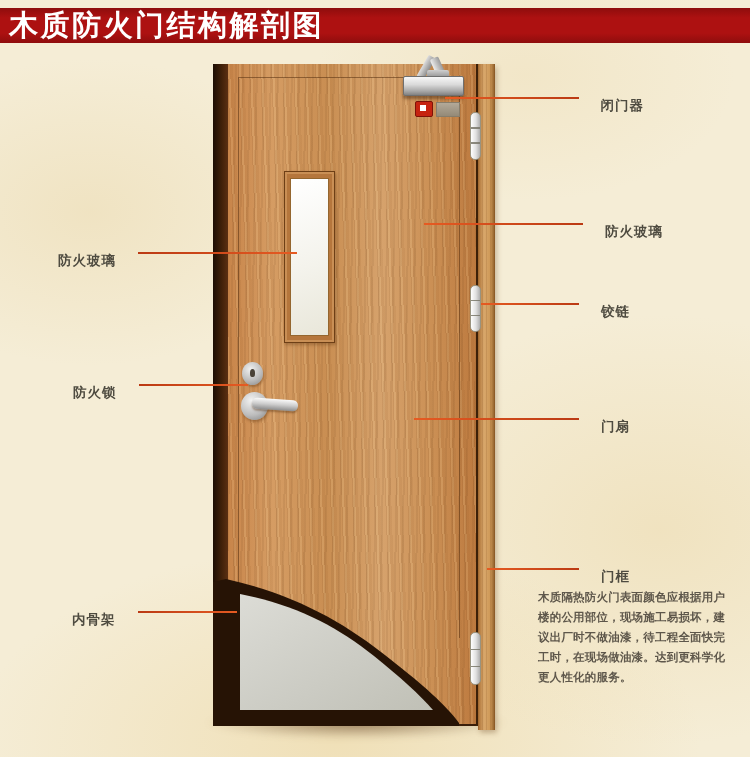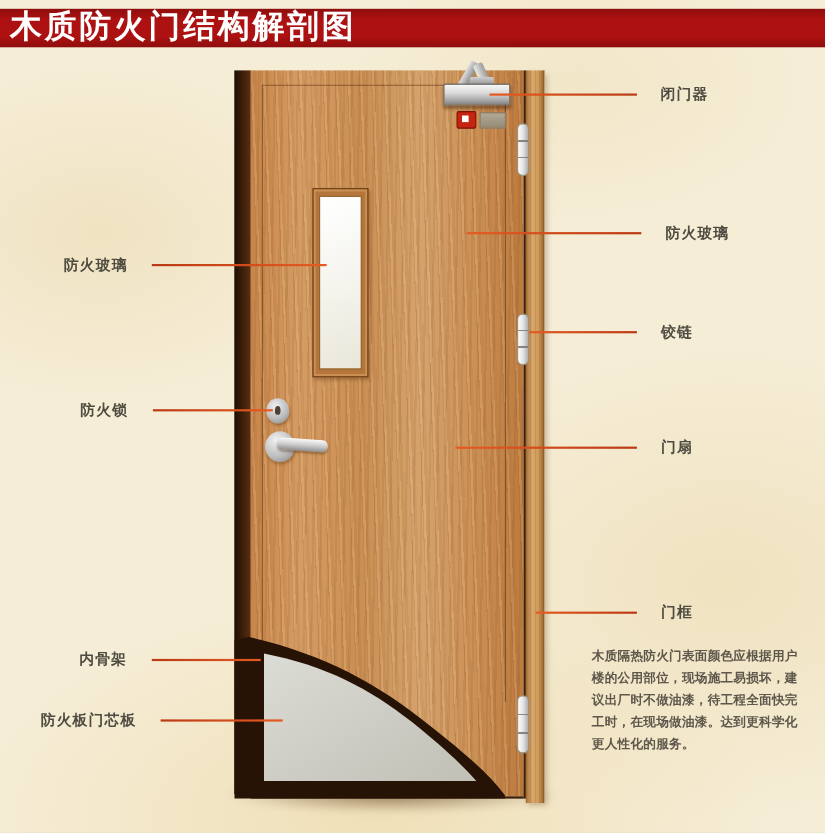--- a/index.html
+++ b/index.html
@@ -113,33 +113,33 @@
     background-image:
       linear-gradient(180deg, rgba(0,0,0,0) 31%, rgba(120,118,105,0.85) 31%, rgba(120,118,105,0.85) 34%, rgba(0,0,0,0) 34%, rgba(0,0,0,0) 64%, rgba(120,118,105,0.85) 64%, rgba(120,118,105,0.85) 67%, rgba(0,0,0,0) 67%),
       linear-gradient(90deg,#ffffff,#e0e0e0 55%,#aeaeae);
   }
   .hinge.h1{top:112px;height:46px;}
   .hinge.h2{top:285px;height:45px;}
   .hinge.h3{top:632px;height:51px;}
   
   .cutaway{position:absolute;left:213px;top:572px;z-index:3;}
   
-  .lbl{position:absolute;display:flex;align-items:center;height:18px;z-index:6;gap:22px;}
+  .lbl{position:absolute;display:flex;height:18px;z-index:6;gap:22px;margin-top:20px;}
   .lbl .t{
     font-size:13.5px;font-weight:700;color:#4e4b40;letter-spacing:1px;white-space:nowrap;
   }
   .lbl .line{height:2px;flex:1;background:linear-gradient(90deg,#bb3a14,#e65b22);}
   .lbl.right .line{background:linear-gradient(90deg,#e65b22,#bb3a14);}
   #lbl-glass{left:58px;width:239px;top:232px;}
   #lbl-lock{left:73px;width:175px;top:364px;}
   #lbl-skeleton{left:72px;width:165px;top:591px;}
   #lbl-core{left:37px;width:220px;top:646px;}
   #lbl-closer{left:445px;width:199px;top:77px;}
   #lbl-veneer{left:424px;width:239px;top:203px;}
-  #lbl-hinge{left:481px;width:149px;top:293px;}
+  #lbl-hinge{left:481px;width:149px;top:283px;}
   #lbl-leaf{left:414px;width:216px;top:398px;}
   #lbl-doorframe{left:487px;width:143px;top:548px;}
   
   .para{position:absolute;left:538px;top:587px;width:182px;z-index:6;}
   .para .ln{
     height:20px;line-height:20px;font-size:11.5px;font-weight:600;
     color:#5e574b;letter-spacing:0.2px;white-space:nowrap;
   }
 </style>
 </head>
@@ -198,24 +198,20 @@
     <span class="line"></span>
   </div>
   <div class="lbl left" id="lbl-lock">
     <span class="t">防火锁</span>
     <span class="line"></span>
   </div>
   <div class="lbl left" id="lbl-skeleton">
     <span class="t">内骨架</span>
     <span class="line"></span>
   </div>
-  <div class="lbl left" id="lbl-core">
-    <span class="t">防火板门芯板</span>
-    <span class="line"></span>
-  </div>
 
   <div class="lbl right" id="lbl-closer">
     <span class="line"></span>
     <span class="t">闭门器</span>
   </div>
   <div class="lbl right" id="lbl-veneer">
     <span class="line"></span>
     <span class="t">防火玻璃</span>
   </div>
   <div class="lbl right" id="lbl-hinge">

